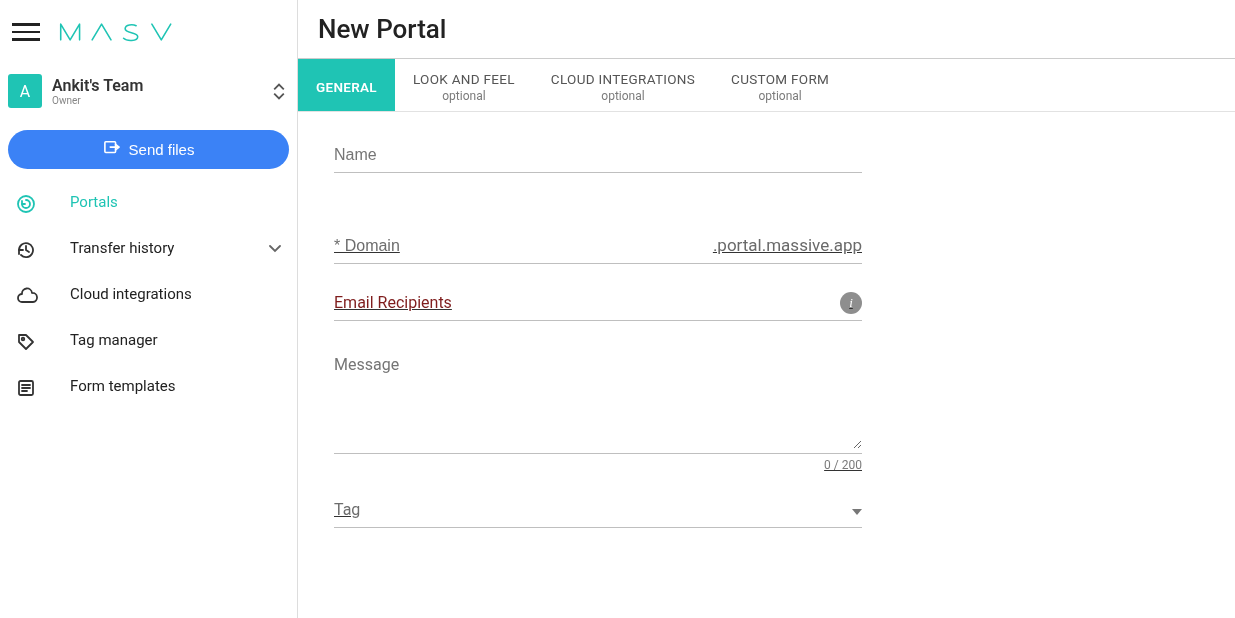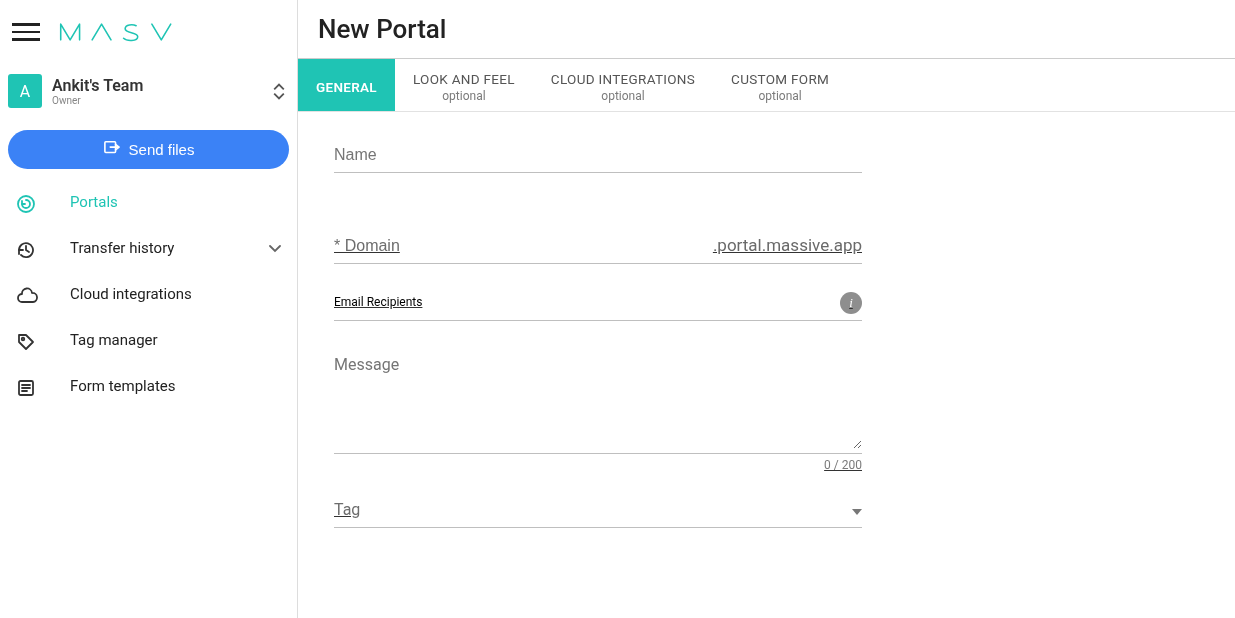--- a/index.html
+++ b/index.html
@@ -135,21 +135,21 @@
     color: #555;
     background: transparent;
     font-family: inherit;
   }
   .field-simple textarea { resize: vertical; min-height: 100px; }
   .field-helper { font-size: 12px; color: #7a7a7a; margin-top: 6px; }
   .field-name-row { border-bottom: 1px solid #bfbfbf; }
   .field-name-row input { width: 100%; border: none; outline: none; font-size: 16px; padding: 6px 0 8px 0; color: #555; background: transparent; }
 
   .email-row { display: flex; align-items: center; border-bottom: 1px solid #bfbfbf; }
-  .email-row .email-label-row { flex: 1; padding-bottom: 8px; font-size: 12px; color: #000000; }
+  .email-row .email-label-row { flex: 1; padding-bottom: 8px; font-size: 16px; color: #7f1d1d; }
   .email-row .info-icon { width: 22px; height: 22px; border-radius: 50%; background: #8e8e8e; color: #fff; display: flex; align-items: center; justify-content: center; font-family: Georgia, serif; font-style: italic; font-size: 13px; margin-bottom: 6px; cursor: pointer; }
 
   .char-count { text-align: right; font-size: 12px; color: #7a7a7a; margin-top: 4px; }
 
   .select-row { display: flex; align-items: flex-start; border-bottom: 1px solid #bfbfbf; }
   .select-display { flex: 1; color: #6d6d6d; padding-bottom: 8px; font-size: 16px; }
   .select-caret { padding-bottom: 8px; }
   .select-caret svg { width: 10px; height: 6px; }
 </style>
 </head>

